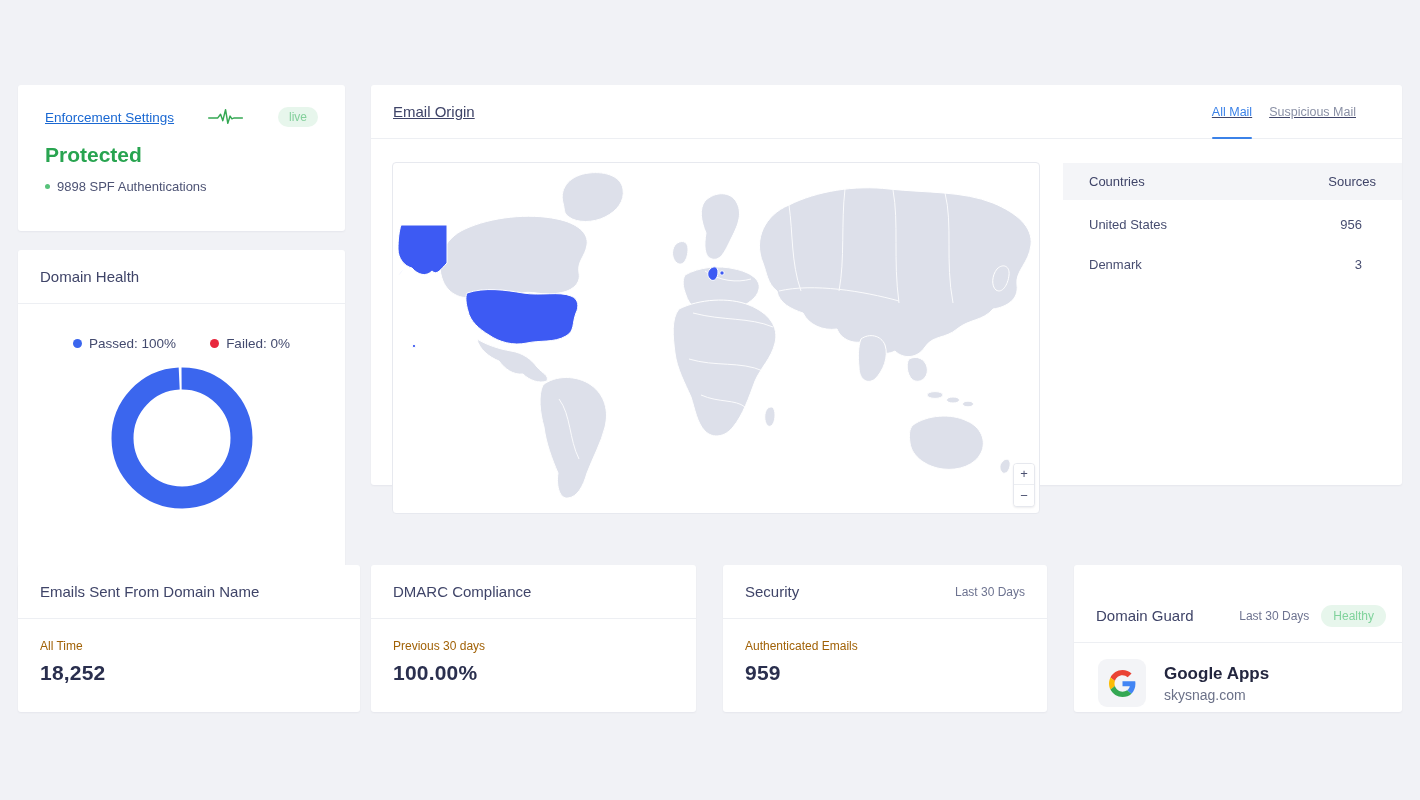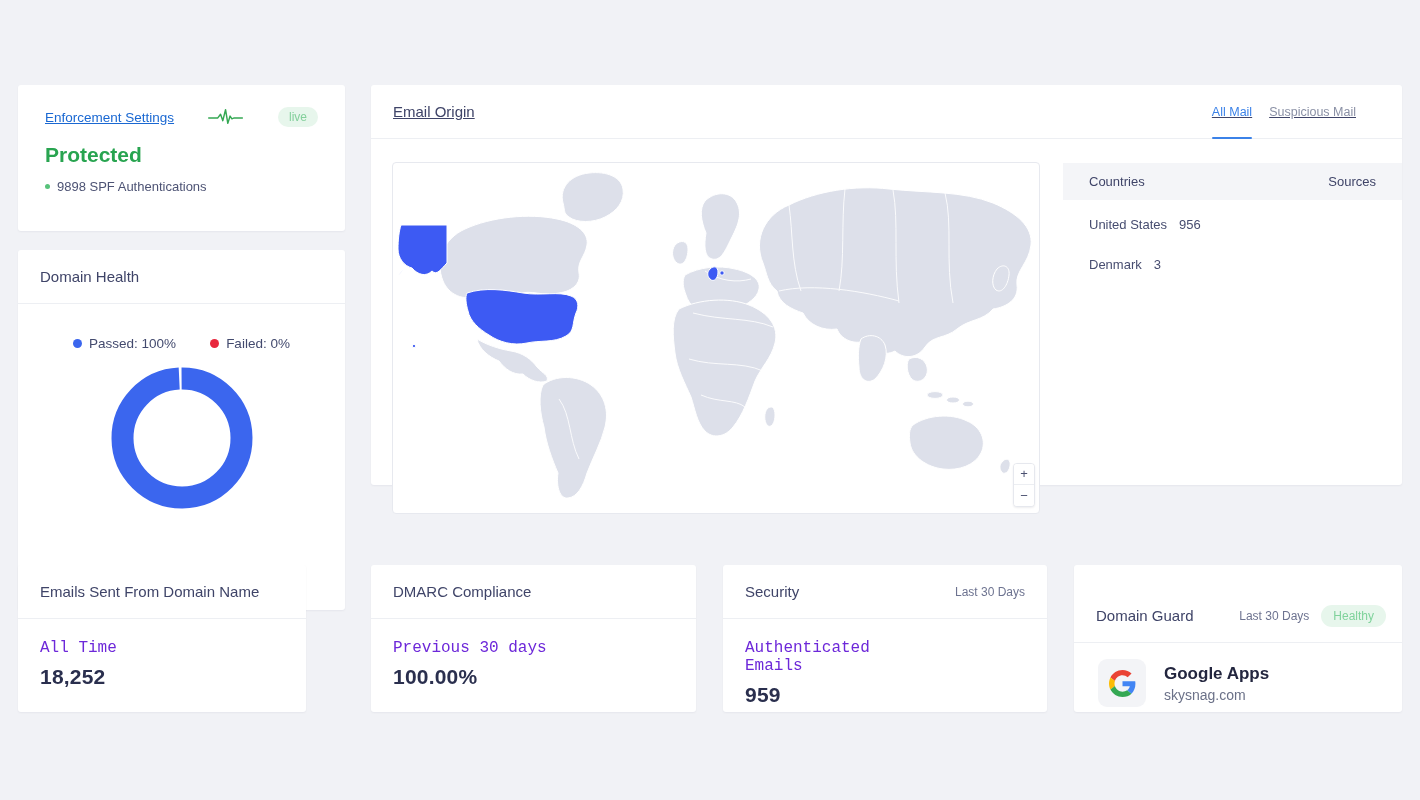--- a/index.html
+++ b/index.html
@@ -74,30 +74,30 @@
     font-size:13px; color:#4a5070; cursor:pointer; line-height:20px; padding:0;
   }
   .map-zoom button:first-child { border-bottom:1px solid #eceef2; }
   .eo-table { position:absolute; left:692px; top:78px; right:0; font-size:13px; }
   .eo-thead {
     display:flex; justify-content:space-between; align-items:center;
     background:#f4f5f8; height:37px; padding:0 26px; color:#3f4468;
   }
   .eo-thead .th-sources { padding-right:0; }
   .eo-row {
-    display:flex; align-items:center;
+    display:flex; justify-content:space-between; align-items:center;
     height:32px; padding:0 26px; color:#474d70; margin-top:8px;gap:12px;
   }
   .eo-row .cell-val { padding-right:14px; }
 
   
   .stat-card .stat-body { padding:20px 22px 0; }
-  .stat-label { font-size:16px; color:#6d28d9;font-family:Liberation Mono, monospace; }
+  .stat-label { font-size:12px; color:#a16207; }
   .stat-value { margin-top:8px; font-size:21px; font-weight:700; color:#2a2f4e; letter-spacing:.2px; }
-  #stat-emails { left:18px;  top:565px; width:288px; height:147px; }
+  #stat-emails { left:18px;  top:565px; width:342px; height:147px; }
   #stat-dmarc  { left:371px; top:565px; width:325px; height:147px; }
   #stat-security { left:723px; top:565px; width:324px; height:147px; }
   #domain-guard  { left:1074px; top:565px; width:328px; height:147px; }
   .period-text { font-size:12px; color:#6d7390; }
   .sec-cols { display:flex; }
   .sec-col:first-child { width:176px; }
 
   
   .dg-right { display:flex; align-items:center; gap:12px; }
   .healthy-badge { background:#e7f6ec; color:#7fd29b; font-size:12px; padding:4px 12px; border-radius:13px; }

